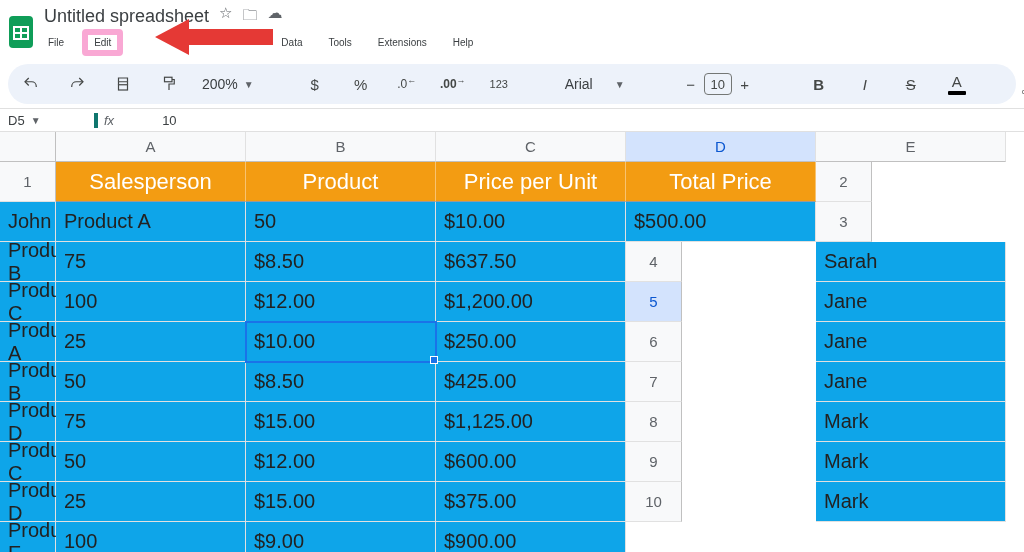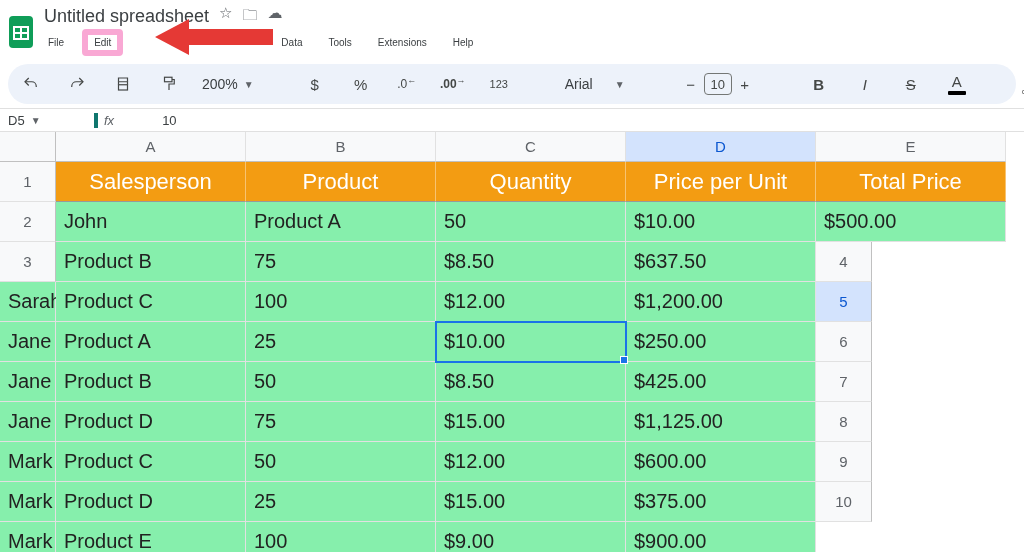--- a/index.html
+++ b/index.html
@@ -138,21 +138,21 @@
     display:flex;align-items:center;justify-content:center;
     font-size:15px;color:#5f6368;
     border-right:1px solid #c0c0c0;
   }
   .rowhdr.sel{background:#d3e3fd;color:#0b57d0;}
   .cell{
     padding:0 8px;
     display:flex;align-items:center;
     font-size:20px;color:#222;
     height:40px;
-    background:#86efac;
+    background:#0ea5e9;
   }
   .hdrcell{
     background:#f39c12;
     color:#fff;
     font-size:22px;
     justify-content:center;
     border-right:1px solid #fff0;
     border-bottom:1px solid #999;
   }
   .hdrcell + .hdrcell{}
@@ -351,21 +351,20 @@
 <div class="grid" id="grid">
     <div class="corner"></div>
     <div class="colhdr">A</div>
     <div class="colhdr">B</div>
     <div class="colhdr">C</div>
     <div class="colhdr sel">D</div>
     <div class="colhdr">E</div>
     <div class="rowhdr">1</div>
     <div class="cell hdrcell">Salesperson</div>
     <div class="cell hdrcell">Product</div>
-    <div class="cell hdrcell">Quantity</div>
     <div class="cell hdrcell">Price per Unit</div>
     <div class="cell hdrcell">Total Price</div>
     <div class="rowhdr">2</div>
     <div class="cell">John</div>
     <div class="cell">Product A</div>
     <div class="cell">50</div>
     <div class="cell">$10.00</div>
     <div class="cell">$500.00</div>
     <div class="rowhdr">3</div>
     <div class="cell">Product B</div>

